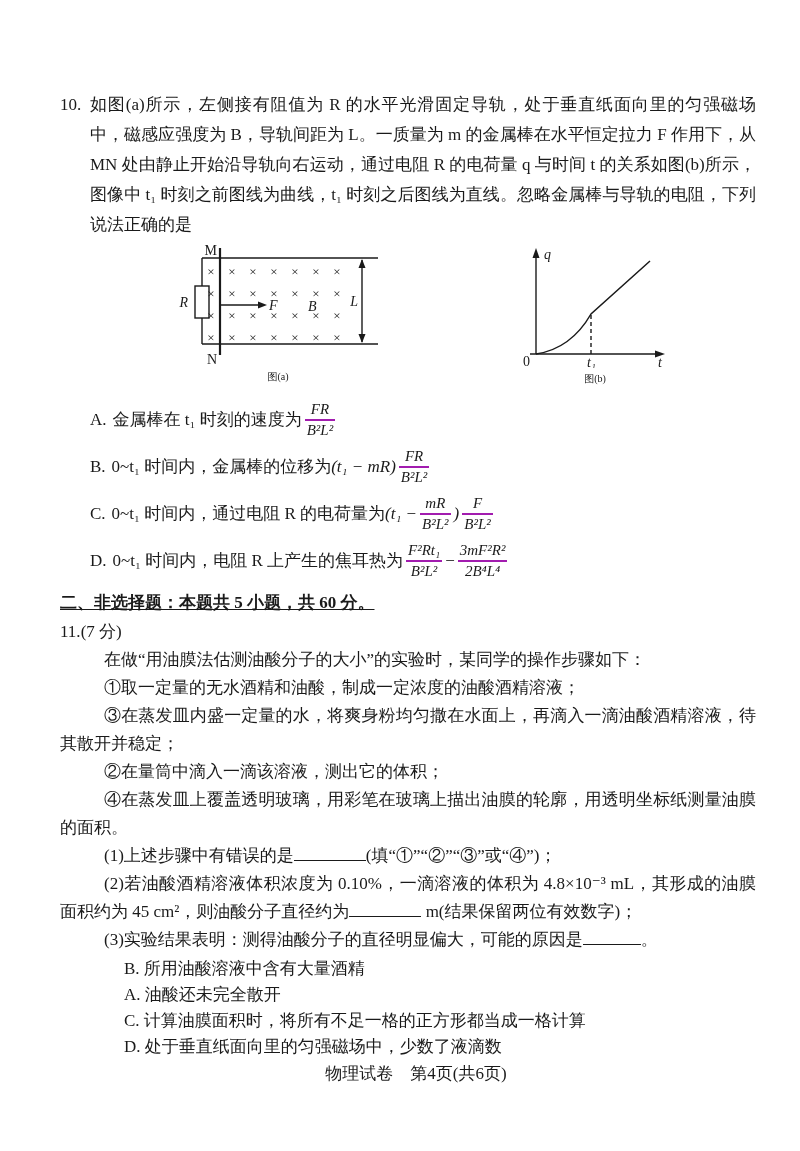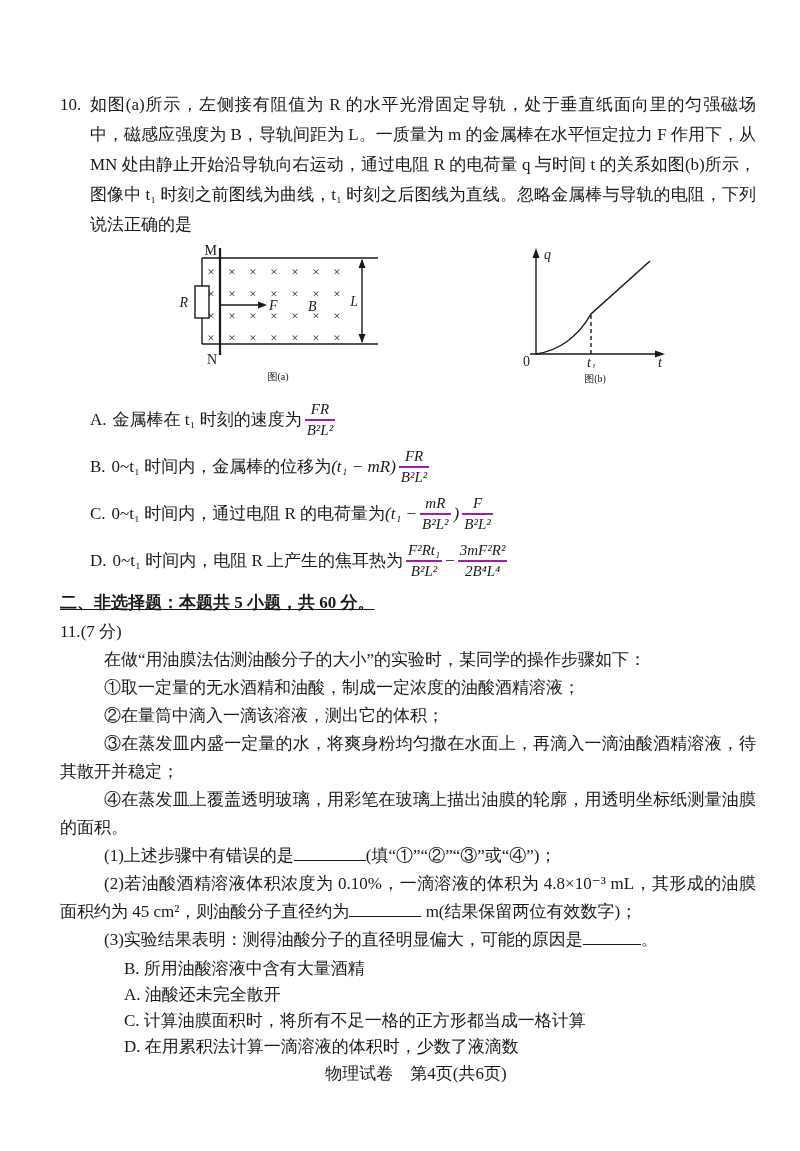--- a/index.html
+++ b/index.html
@@ -180,32 +180,32 @@
       <span class="den">2B⁴L⁴</span>
     </span>
   </div>
 
   <div class="sec">二、非选择题：本题共 5 小题，共 60 分。</div>
 
   <div class="qline"><span>11.</span><span>(7 分)</span></div>
 
   <p class="para">在做“用油膜法估测油酸分子的大小”的实验时，某同学的操作步骤如下：</p>
   <p class="para">①取一定量的无水酒精和油酸，制成一定浓度的油酸酒精溶液；</p>
+  <p class="para">③在蒸发皿内盛一定量的水，将爽身粉均匀撒在水面上，再滴入一滴油酸酒精溶液，待其散开并稳定；</p>
   <p class="para">②在量筒中滴入一滴该溶液，测出它的体积；</p>
-  <p class="para">③在蒸发皿内盛一定量的水，将爽身粉均匀撒在水面上，再滴入一滴油酸酒精溶液，待其散开并稳定；</p>
   <p class="para">④在蒸发皿上覆盖透明玻璃，用彩笔在玻璃上描出油膜的轮廓，用透明坐标纸测量油膜的面积。</p>
 
   <p class="para"><span>(1)上述步骤中有错误的是</span><span class="blank"></span><span>(填“①”“②”“③”或“④”)；</span></p>
 
   <p class="para"><span>(2)若油酸酒精溶液体积浓度为 0.10%，一滴溶液的体积为 4.8×10⁻³ mL，其形成的油膜面积约为 45 cm²，则油酸分子直径约为</span><span class="blank"></span><span> m(结果保留两位有效数字)；</span></p>
 
   <p class="para"><span>(3)实验结果表明：测得油酸分子的直径明显偏大，可能的原因是</span><span class="blank short"></span><span>。</span></p>
 
   <div style="margin-top:2px;">
     <div class="q11opt"><span>B.</span> <span>所用油酸溶液中含有大量酒精</span></div>
     <div class="q11opt"><span>A.</span> <span>油酸还未完全散开</span></div>
     <div class="q11opt"><span>C.</span> <span>计算油膜面积时，将所有不足一格的正方形都当成一格计算</span></div>
-    <div class="q11opt"><span>D.</span> <span>在用累积法计算一滴溶液的体积时，少数了液滴数</span></div>
+    <div class="q11opt"><span>D.</span> <span>处于垂直纸面向里的匀强磁场中，少数了液滴数</span></div>
   </div>
 
 </div>
 
 <div class="footer">物理试卷　第4页(共6页)</div>
 
 </body></html>

